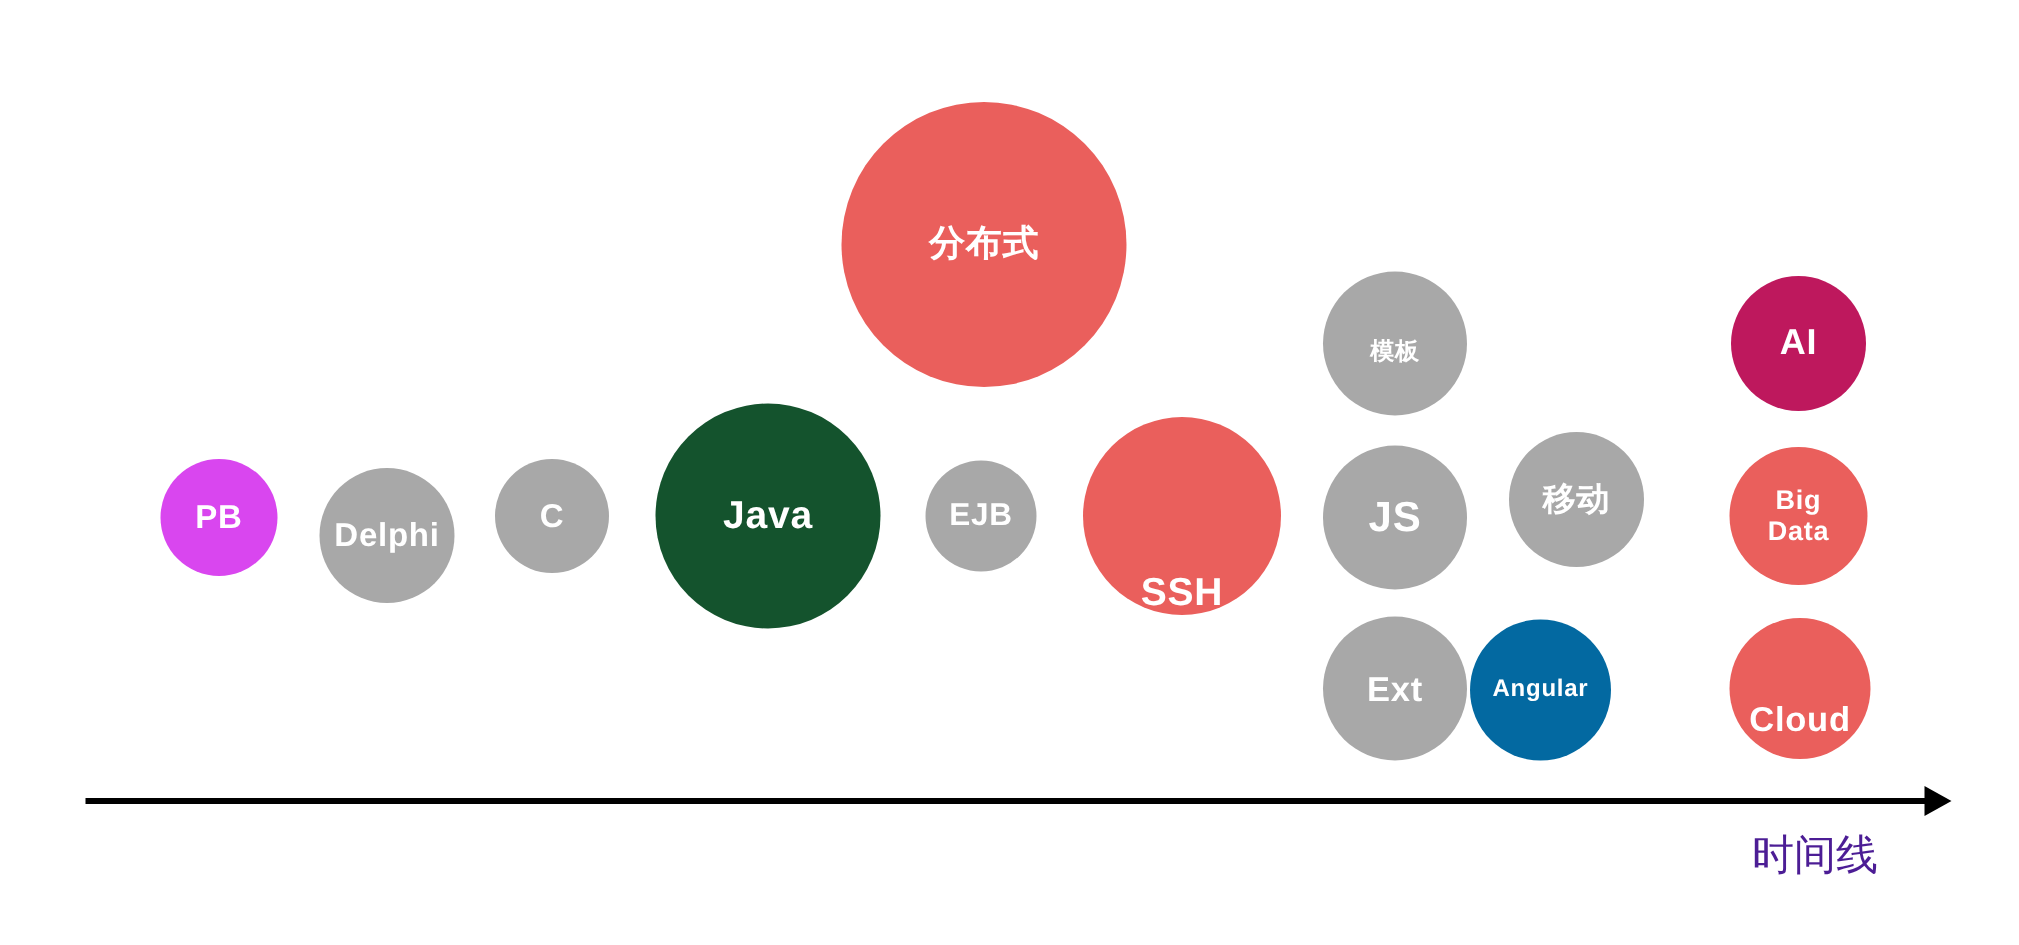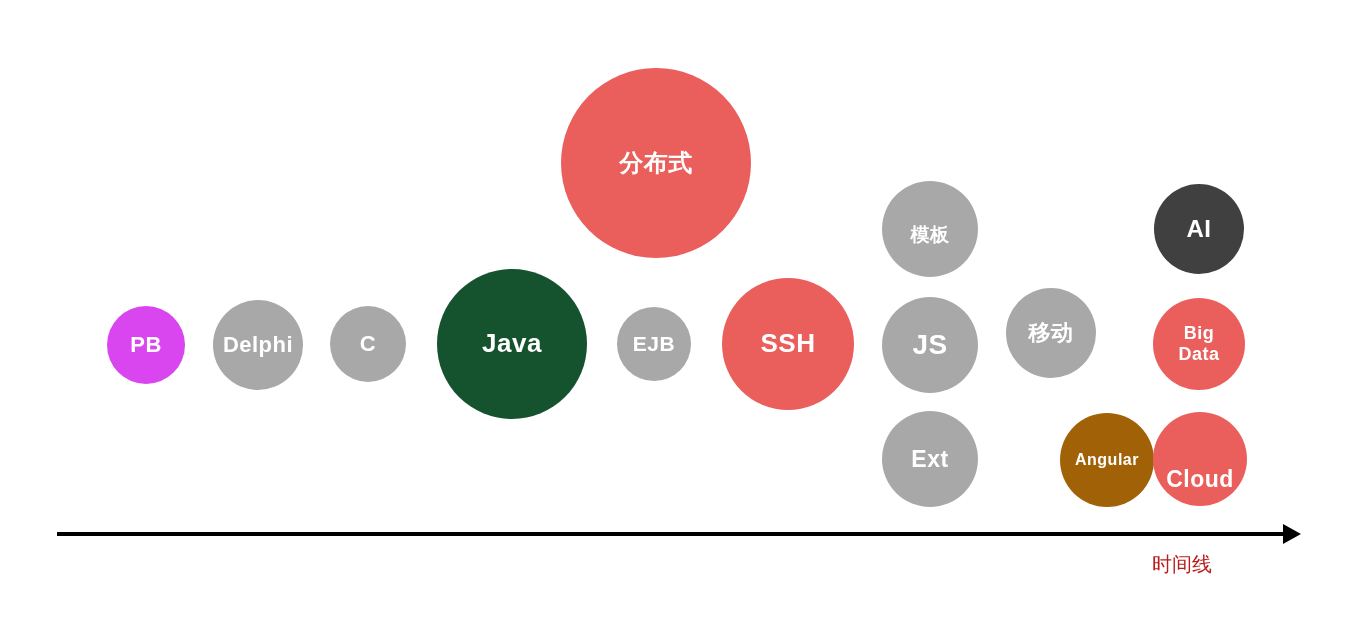--- a/index.html
+++ b/index.html
@@ -34,76 +34,76 @@
   .timeline-svg {
     position: absolute;
     left: 0;
     top: 0;
   }
   .timeline-label {
     position: absolute;
     left: 1152px;
     top: 551px;
     width: 100px;
-    text-align: left;
-    font-size: 20px;
-    color: #b91c1c;
+    text-align: right;
+    font-size: 28px;
+    color: #4c1d95;
     font-weight: normal;
   }
 </style>
 </head>
 <body>
 
 <div class="stage">
 
   <svg class="timeline-svg" width="1346" height="630" viewBox="0 0 1346 630">
     <line x1="57" y1="534" x2="1286" y2="534" stroke="#000000" stroke-width="4"></line>
     <polygon points="1283,524 1301,534 1283,544" fill="#000000"></polygon>
   </svg>
 
   <div class="timeline-label">时间线</div>
 
   <div id="bubble-container">
       <div class="bubble" style="left: 107px; top: 306px; width: 78px; height: 78px; background: #d946ef;">
         <span style="font-size: 22px;">PB</span>
       </div>
-      <div class="bubble" style="left: 213px; top: 300px; width: 90px; height: 90px; background: rgb(168, 168, 168);">
+      <div class="bubble" style="left: 213px; top: 312px; width: 90px; height: 90px; background: rgb(168, 168, 168);">
         <span style="font-size: 22px;">Delphi</span>
       </div>
       <div class="bubble" style="left: 330px; top: 306px; width: 76px; height: 76px; background: rgb(168, 168, 168);">
         <span style="font-size: 22px;">C</span>
       </div>
       <div class="bubble" style="left: 437px; top: 269px; width: 150px; height: 150px; background: #14532d;">
         <span style="font-size: 26px;">Java</span>
       </div>
       <div class="bubble" style="left: 561px; top: 68px; width: 190px; height: 190px; background: rgb(234, 95, 92);">
         <span style="font-size: 24px; text-align: center;">分布式</span>
       </div>
       <div class="bubble" style="left: 617px; top: 307px; width: 74px; height: 74px; background: rgb(168, 168, 168); align-items: center;">
         <span style="font-size: 21px;">EJB</span>
       </div>
-      <div class="bubble" style="left: 722px; top: 278px; width: 132px; height: 132px; background: rgb(234, 95, 92);">
+      <div class="bubble" style="left: 722px; top: 278px; width: 132px; height: 132px; background: rgb(234, 95, 92); align-items: flex-end;">
         <span style="font-size: 26px;">SSH</span>
       </div>
       <div class="bubble" style="left: 882px; top: 181px; width: 96px; height: 96px; background: rgb(168, 168, 168);">
-        <span style="font-size: 19px; margin-top: 12px;">模板</span>
+        <span style="font-size: 16px; margin-top: 12px;">模板</span>
       </div>
       <div class="bubble" style="left: 882px; top: 297px; width: 96px; height: 96px; background: rgb(168, 168, 168);">
         <span style="font-size: 28px;">JS</span>
       </div>
       <div class="bubble" style="left: 882px; top: 411px; width: 96px; height: 96px; background: rgb(168, 168, 168);">
         <span style="font-size: 23px;">Ext</span>
       </div>
       <div class="bubble" style="left: 1006px; top: 288px; width: 90px; height: 90px; background: rgb(168, 168, 168);">
         <span style="font-size: 22px;">移动</span>
       </div>
-      <div class="bubble" style="left: 1060px; top: 413px; width: 94px; height: 94px; background: #a16207;">
+      <div class="bubble" style="left: 980px; top: 413px; width: 94px; height: 94px; background: #0369a1;">
         <span style="font-size: 16px;">Angular</span>
       </div>
-      <div class="bubble" style="left: 1154px; top: 184px; width: 90px; height: 90px; background: #404040; text-align: center;">
+      <div class="bubble" style="left: 1154px; top: 184px; width: 90px; height: 90px; background: #be185d; text-align: center;">
         <span style="font-size: 24px;">AI</span>
       </div>
       <div class="bubble" style="left: 1153px; top: 298px; width: 92px; height: 92px; background: rgb(234, 95, 92);">
         <span style="font-size: 18px;">Big
 Data</span>
       </div>
       <div class="bubble" style="left: 1153px; top: 412px; width: 94px; height: 94px; background: rgb(234, 95, 92);">
         <span style="font-size: 23px; margin-top: 40px;">Cloud</span>
       </div>
     </div>

